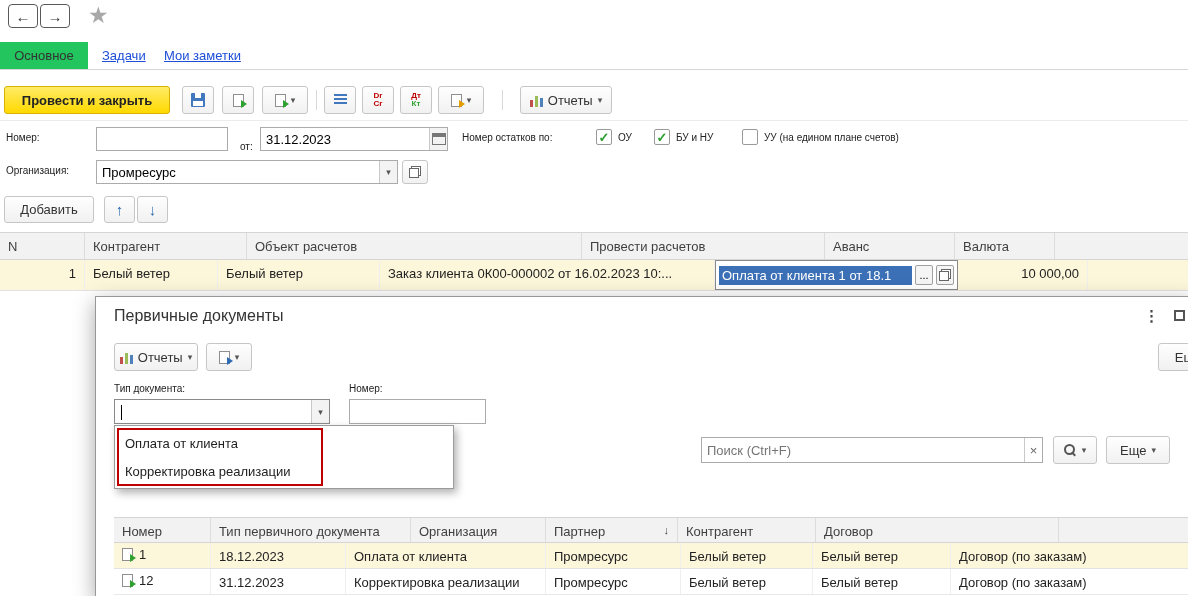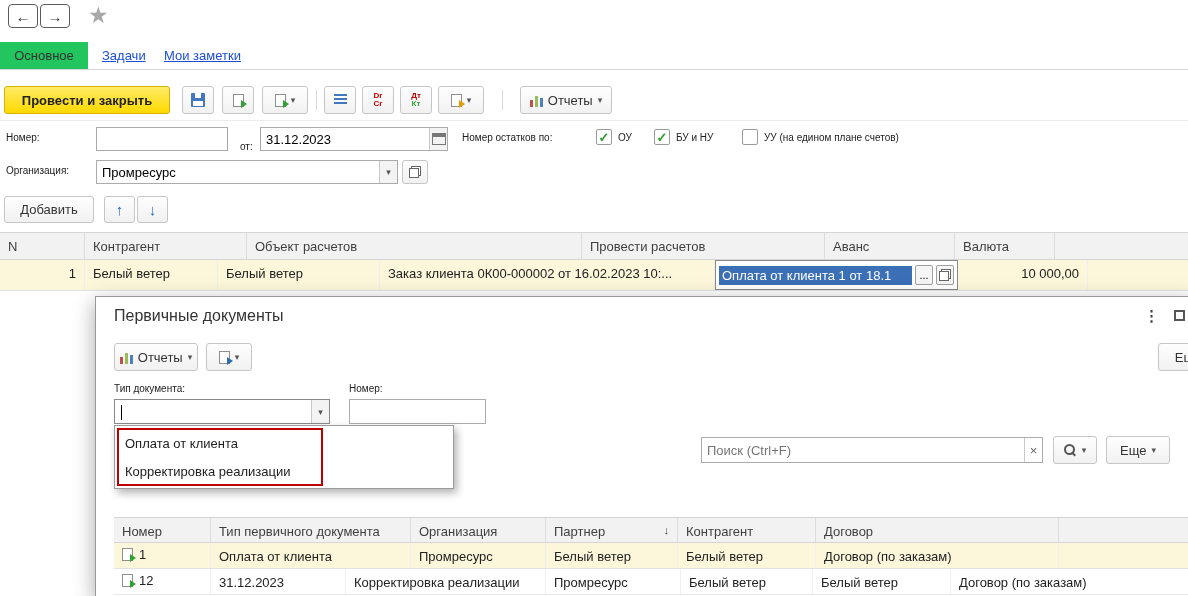--- a/index.html
+++ b/index.html
@@ -250,20 +250,21 @@
           <span style="font-size:11px;color:#444">↓</span>
         </div>
       <div class="cell c6">Контрагент</div>
       <div class="cell c7">Договор</div>
     </div>
     <div class="trow rowy t2" style="left:18px;top:246px;width:1080px;height:26px">
       <div class="cell c1" style="display:flex;align-items:center;gap:6px;padding-top:4px">
           <span class="docic"></span>
           <span>1</span>
         </div>
+      <div class="cell c2">18.12.2023</div>
       <div class="cell c3">Оплата от клиента</div>
       <div class="cell c4">Промресурс</div>
       <div class="cell c5">Белый ветер</div>
       <div class="cell c6">Белый ветер</div>
       <div class="cell c7">Договор (по заказам)</div>
     </div>
     <div class="trow roww t2" style="left:18px;top:272px;width:1080px;height:26px">
       <div class="cell c1" style="display:flex;align-items:center;gap:6px;padding-top:4px">
           <span class="docic"></span>
           <span>12</span>

